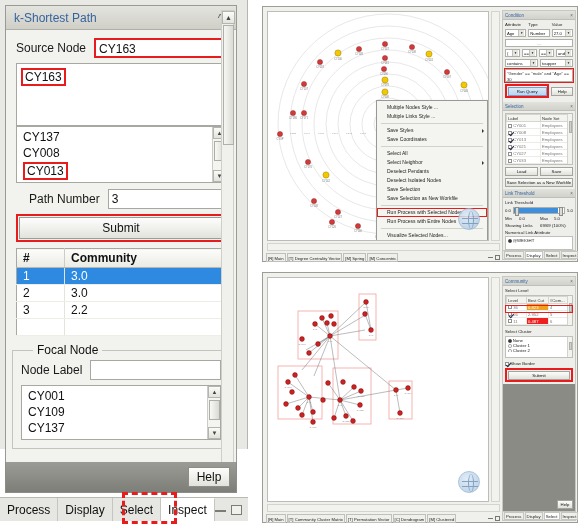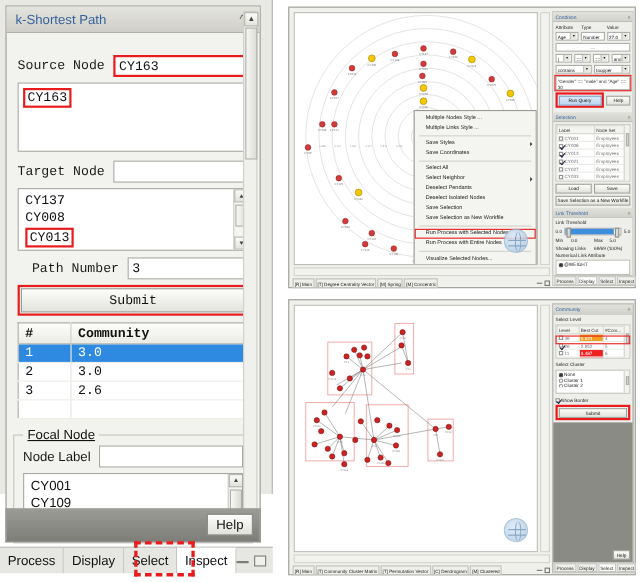--- a/index.html
+++ b/index.html
@@ -39,21 +39,21 @@
   }
 
   .section-header {
     height: 24px; background: linear-gradient(#e4e4de,#cfcfc8);
     border-bottom: 1px solid #b0b0a8;
     display: flex; align-items: center; padding: 0 8px;
     color: #36639e; font-size: 12px;
   }
   .section-header .chev { margin-left: auto; color: #5a5a54; font-size: 11px; }
 
-  .sect-body { padding: 20px 10px 6px 10px; font-family: Liberation Mono, monospace; }
+  .sect-body { padding: 8px 10px 6px 10px; }
 
   .field-row { display: flex; align-items: center; margin-bottom: 5px; }
   .field-label { font-size: 12px; color: #1a1a1a; white-space: nowrap; }
   .txt-input {
     flex: 1; height: 20px; background: #ffffff;
     border: 1px solid #a8a8a2; margin-left: 8px;
     font-size: 12px; padding: 0 3px; color: #111; line-height: 18px;
   }
   .txt-input.hl { border: 2px solid #e81c1c; }
 
@@ -86,22 +86,22 @@
   .dtable th {
     background: linear-gradient(#fcfcfa,#ebebe5);
     border-right: 1px solid #cdcdc7; border-bottom: 1px solid #b8b8b2;
     font-weight: bold; text-align: left; padding: 2px 6px; color: #111; height: 18px;
   }
   .dtable td { border-right: 1px solid #e4e4de; border-bottom: 1px solid #eeeee8;
                padding: 1px 6px; color: #111; height: 15px; }
   .dtable tr.sel td { background: #2d8ae0; color: #ffffff; }
 
   .group-box { border: 1px solid #c4c4be; margin: 8px 6px 6px 6px; padding: 6px 8px 8px 8px; position: relative; }
-  .group-title { position: absolute; top: -8px; left: 8px; background: #f2f2ee;
-                 padding: 0 4px; font-size: 12px; color: #111; text-decoration: underline; }
+  .group-title { position: absolute; top: -8px; left: 20px; background: #f2f2ee;
+                 padding: 0 4px; font-size: 12px; color: #111; }
 
   .lp-footer {
     position: absolute; left: 5px; top: 462px; width: 232px; height: 31px;
     background: linear-gradient(#9c9c96,#7e7e78);
     border: 1px solid #8d8d87; border-top: none;
     display: flex; align-items: center; justify-content: flex-end; padding-right: 6px;
   }
   .help-btn {
     width: 42px; height: 20px; background: linear-gradient(#fdfdfc,#e2e2dc);
     border: 1px solid #8d8d87; font-size: 12px;
@@ -253,24 +253,20 @@
 
         <div class="field-row">
           <span class="field-label">Source Node</span>
           <div class="txt-input hl">CY163</div>
         </div>
 
         <div class="listbox" style="height:63px;padding:3px 2px;">
           <span class="list-item boxed">CY163</span>
         </div>
 
-        <div class="field-row" style="margin-top:8px;">
-          <span class="field-label">Target Node</span>
-          <div class="txt-input"></div>
-        </div>
 
         <div class="listbox" style="height:57px;padding:2px 2px;">
           <div class="list-item">CY137</div>
           <div class="list-item">CY008</div>
           <div style="padding:0 2px;"><span class="list-item boxed">CY013</span></div>
           <div class="list-item" style="overflow:hidden;height:5px;">CY033</div>
           <div class="list-sb">
             <div class="a" style="top:0;">▲</div>
             <div class="th" style="top:14px;"></div>
             <div class="a" style="bottom:0;">▼</div>
@@ -295,21 +291,21 @@
           <tr class="sel">
             <td>1</td>
             <td>3.0</td>
           </tr>
           <tr>
             <td>2</td>
             <td>3.0</td>
           </tr>
           <tr>
             <td>3</td>
-            <td>2.6</td>
+            <td>2.2</td>
           </tr>
           <tr>
             <td>&nbsp;</td>
             <td>&nbsp;</td>
           </tr>
         </tbody>
           </table>
       </div>
 
 

